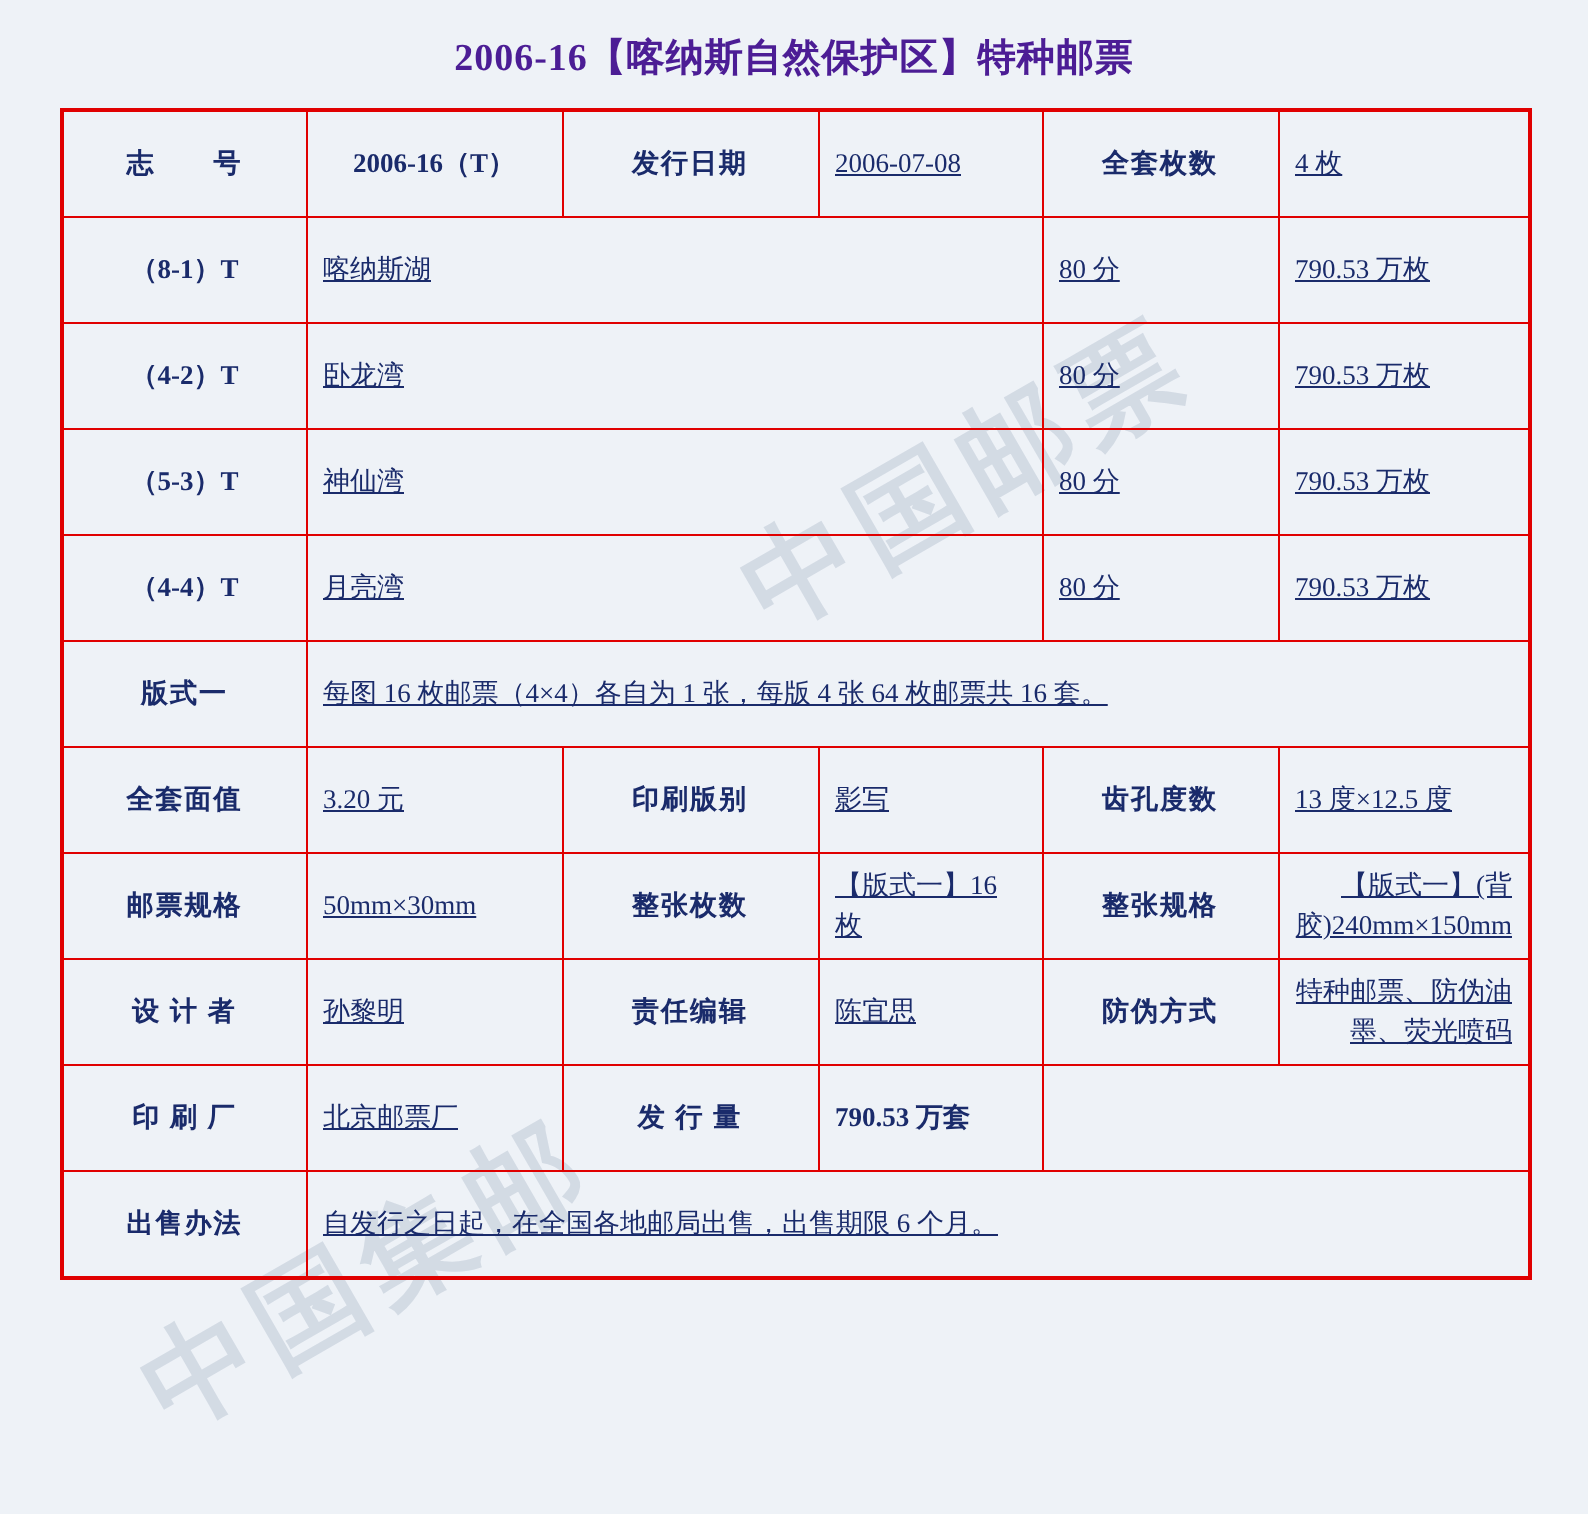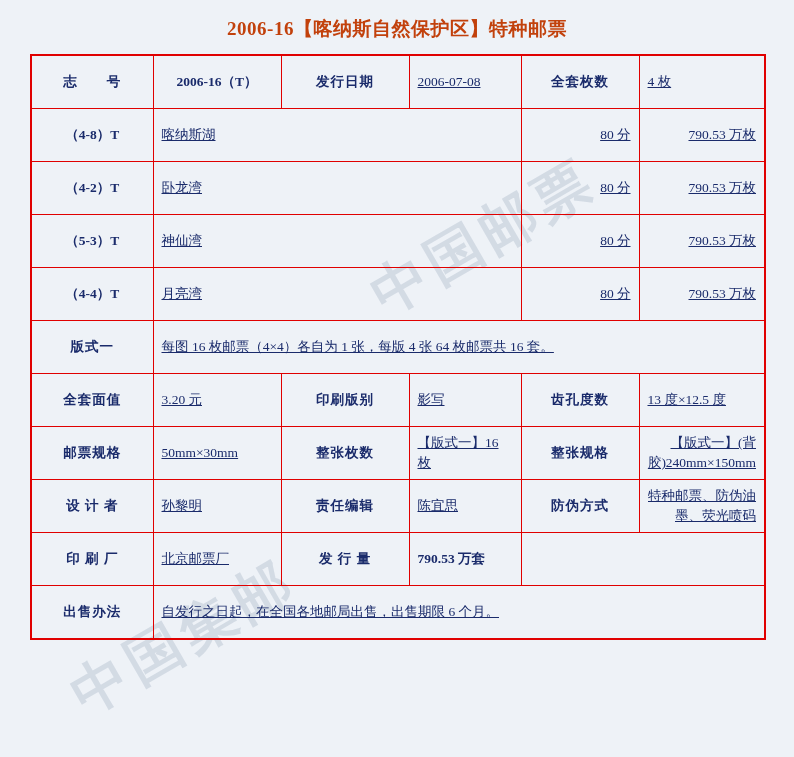--- a/index.html
+++ b/index.html
@@ -32,21 +32,21 @@
     white-space: nowrap;
     font-family: "Liberation Serif", serif;
   }
   .wm1 { left: 360px; top: 200px; }
   .wm2 { left: 60px;  top: 600px; }
 
   .page-title {
     position: relative;
     z-index: 2;
     text-align: center;
-    color: #c2410c;
+    color: #4c1d95;
     font-weight: bold;
     font-size: 19px;
     padding-top: 16px;
     padding-bottom: 12px;
     letter-spacing: 0.5px;
   }
 
   .table-wrap {
     position: relative;
     z-index: 2;
@@ -83,21 +83,20 @@
   .val {
     color: #1a2b6b;
     text-decoration: underline;
   }
   .val-red {
     color: #c00000;
     font-weight: bold;
     margin-left: 17px;
   }
   .right {
-    text-align: right;
   }
   .rowtall td { height: 56px; }
   .nowrapish { white-space: normal; text-align: right; }
 </style>
 </head>
 <body>
 
 <div class="watermark">
   <span class="wm1">中国邮票</span>
   <span class="wm2">中国集邮</span>
@@ -119,21 +118,21 @@
       <tr>
         <td class="lbl">志　　号</td>
         <td class="lbl-red">2006-16（T）</td>
         <td class="lbl">发行日期</td>
         <td class="val">2006-07-08</td>
         <td class="lbl">全套枚数</td>
         <td class="val">4 枚</td>
       </tr>
 
       <tr class="rowtall">
-        <td class="lbl-red">（4-8）T</td>
+        <td class="lbl-red">（8-1）T</td>
         <td class="val" colspan="3">喀纳斯湖</td>
         <td class="val right">80 分</td>
         <td class="val right">790.53 万枚</td>
       </tr>
       <tr class="rowtall">
         <td class="lbl-red">（4-2）T</td>
         <td class="val" colspan="3">卧龙湾</td>
         <td class="val right">80 分</td>
         <td class="val right">790.53 万枚</td>
       </tr>

